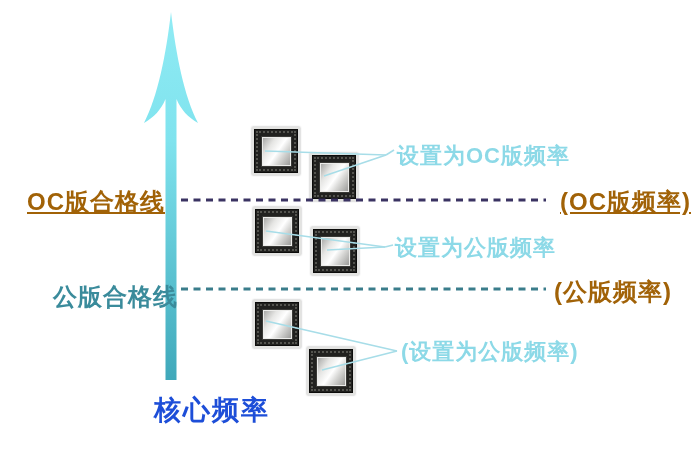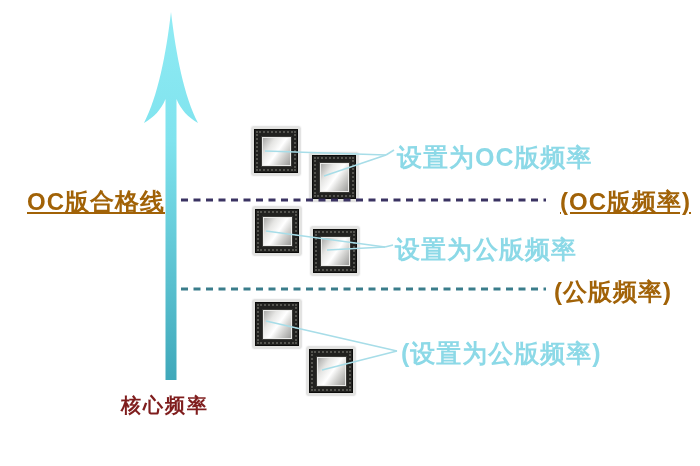--- a/index.html
+++ b/index.html
@@ -30,22 +30,22 @@
     position:relative;width:29px;height:29px;box-sizing:border-box;
     border:1px solid #ececea;
     box-shadow:0 0 0 1px #393936;
     background:linear-gradient(125deg,#a8a8a6 0%,#e6e6e4 28%,#ffffff 52%,#d8d8d6 70%,#9c9c9a 100%);
   }
   
   .lbl{position:absolute;z-index:3;font-weight:bold;white-space:nowrap;letter-spacing:1px;}
   .lbl-purple{color:#a16207;font-size:24px;text-decoration:underline;}
   .lbl-teal{color:#3a8b9b;font-size:24px;}
   .lbl-teal-r{color:#a16207;font-size:24px;}
-  .lbl-cyan{color:#8cd9e7;font-size:25px;}
-  .lbl-axis{color:#7f1d1d;font-size:20px;letter-spacing:2px;}
+  .lbl-cyan{color:#8cd9e7;font-size:22px;}
+  .lbl-axis{color:#1d4ed8;font-size:27px;letter-spacing:2px;margin-left:33px;}
 </style>
 </head>
 <body>
 
 <div class="canvas">
 
   <svg class="layer-svg" width="700" height="466" viewBox="0 0 700 466">
     <defs>
       <linearGradient id="arrowGrad" x1="0" y1="0" x2="0" y2="1">
         <stop offset="0" stop-color="#90ebf4"></stop>
@@ -108,20 +108,21 @@
   </div>
   <div class="chip" style="left:307px;top:347px">
     <div class="chip-pkg">
       <div class="chip-die"></div>
     </div>
   </div>
 
   <div class="lbl lbl-purple" style="left:27px;top:186px">OC版合格线</div>
   <div class="lbl lbl-purple" style="left:560px;top:186px">(OC版频率)</div>
 
+  <div class="lbl lbl-teal" style="left:53px;top:281px">公版合格线</div>
   <div class="lbl lbl-teal-r" style="left:554px;top:276px">(公版频率)</div>
 
   <div class="lbl lbl-cyan" style="left:397px;top:141px">设置为OC版频率</div>
   <div class="lbl lbl-cyan" style="left:395px;top:233px">设置为公版频率</div>
   <div class="lbl lbl-cyan" style="left:401px;top:337px">(设置为公版频率)</div>
 
   <div class="lbl lbl-axis" style="left:121px;top:392px">核心频率</div>
 
 </div>
 

